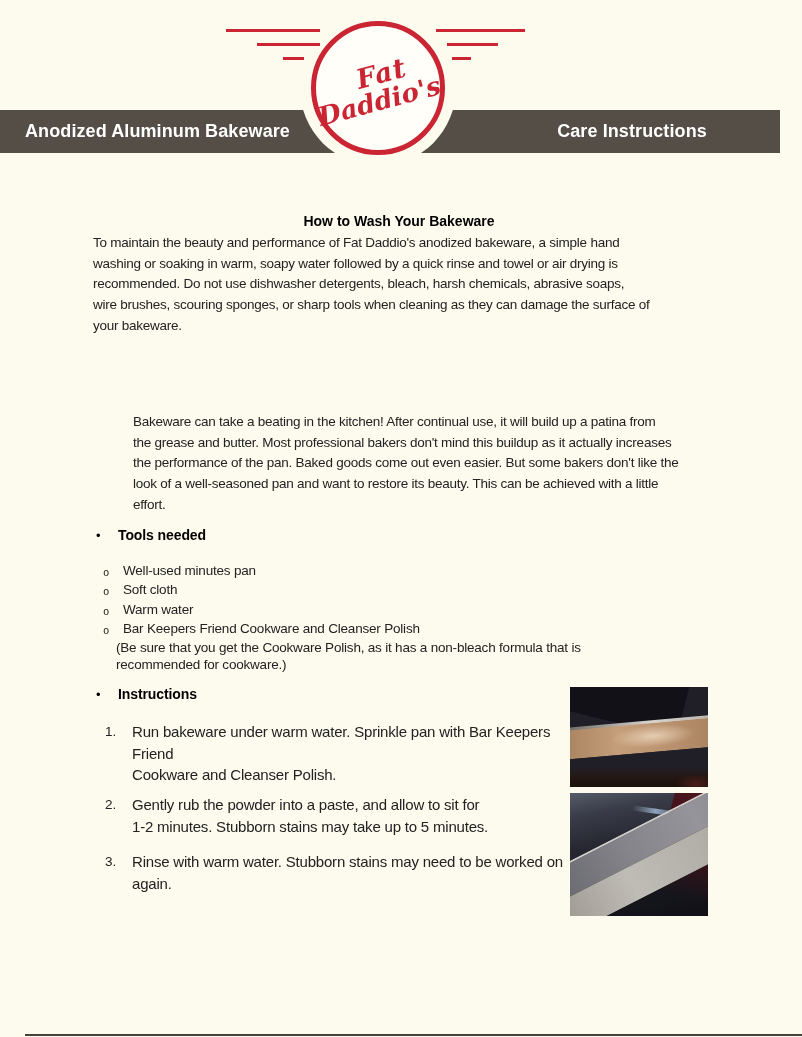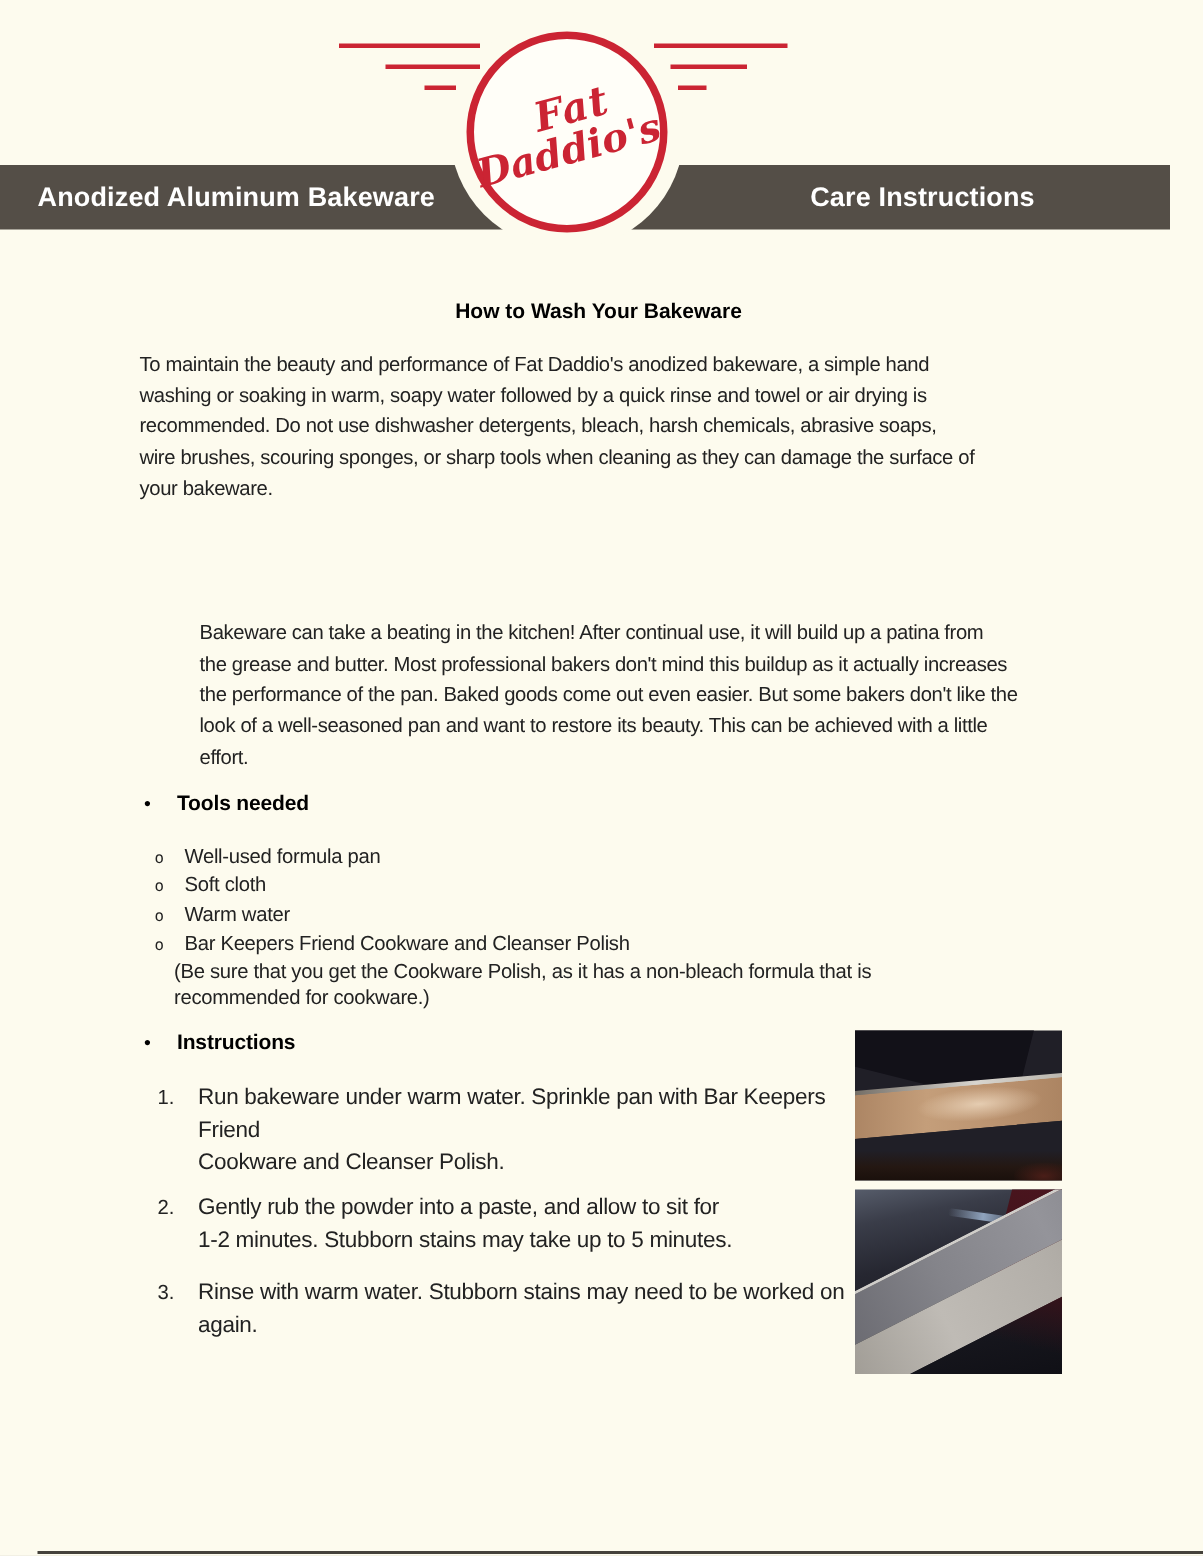--- a/index.html
+++ b/index.html
@@ -42,29 +42,29 @@
   
   .header-bar{
     position:absolute;left:0;top:110px;width:780px;height:43px;
     background:var(--bar-bg);z-index:2;
   }
   .bar-title-left{
     position:absolute;left:25px;top:0;height:43px;line-height:43px;
     font-size:18px;font-weight:bold;color:var(--bar-text);letter-spacing:0.1px;
   }
   .bar-title-right{
-    position:absolute;left:455px;top:0;width:320px;height:43px;line-height:43px;
+    position:absolute;left:472px;top:0;width:320px;height:43px;line-height:43px;
     text-align:center;font-size:18px;font-weight:bold;color:var(--bar-text);letter-spacing:0.1px;
   }
   
   .center-heading{
     position:absolute;left:93px;width:612px;text-align:center;
     font-size:14px;font-weight:bold;color:#000;
   }
-  #wash-heading{top:199px;}
+  #wash-heading{top:213px;}
   #deep-heading{top:351px;}
   .para{
     position:absolute;left:93px;width:650px;
     font-size:13.5px;line-height:20.7px;letter-spacing:-0.25px;
     white-space:pre-line;color:var(--text);
   }
   #wash-para{top:233px;}
   #deep-para{top:412px;margin-left:40px;}
   .bullet-head{position:absolute;display:flex;align-items:baseline;}
   #tools-head{left:96px;top:527px;}
@@ -186,21 +186,21 @@
 effort.</div>
 
   <div class="bullet-head" id="tools-head">
     <span class="disc-marker">•</span>
     <span class="bullet-head-label">Tools needed</span>
   </div>
 
   <div class="tool-list">
     <div class="tool-row">
       <span class="o-marker">o</span>
-      <span class="tool-label">Well-used formula pan</span>
+      <span class="tool-label">Well-used minutes pan</span>
     </div>
     <div class="tool-row">
       <span class="o-marker">o</span>
       <span class="tool-label">Soft cloth</span>
     </div>
     <div class="tool-row">
       <span class="o-marker">o</span>
       <span class="tool-label">Warm water</span>
     </div>
     <div class="tool-row">

